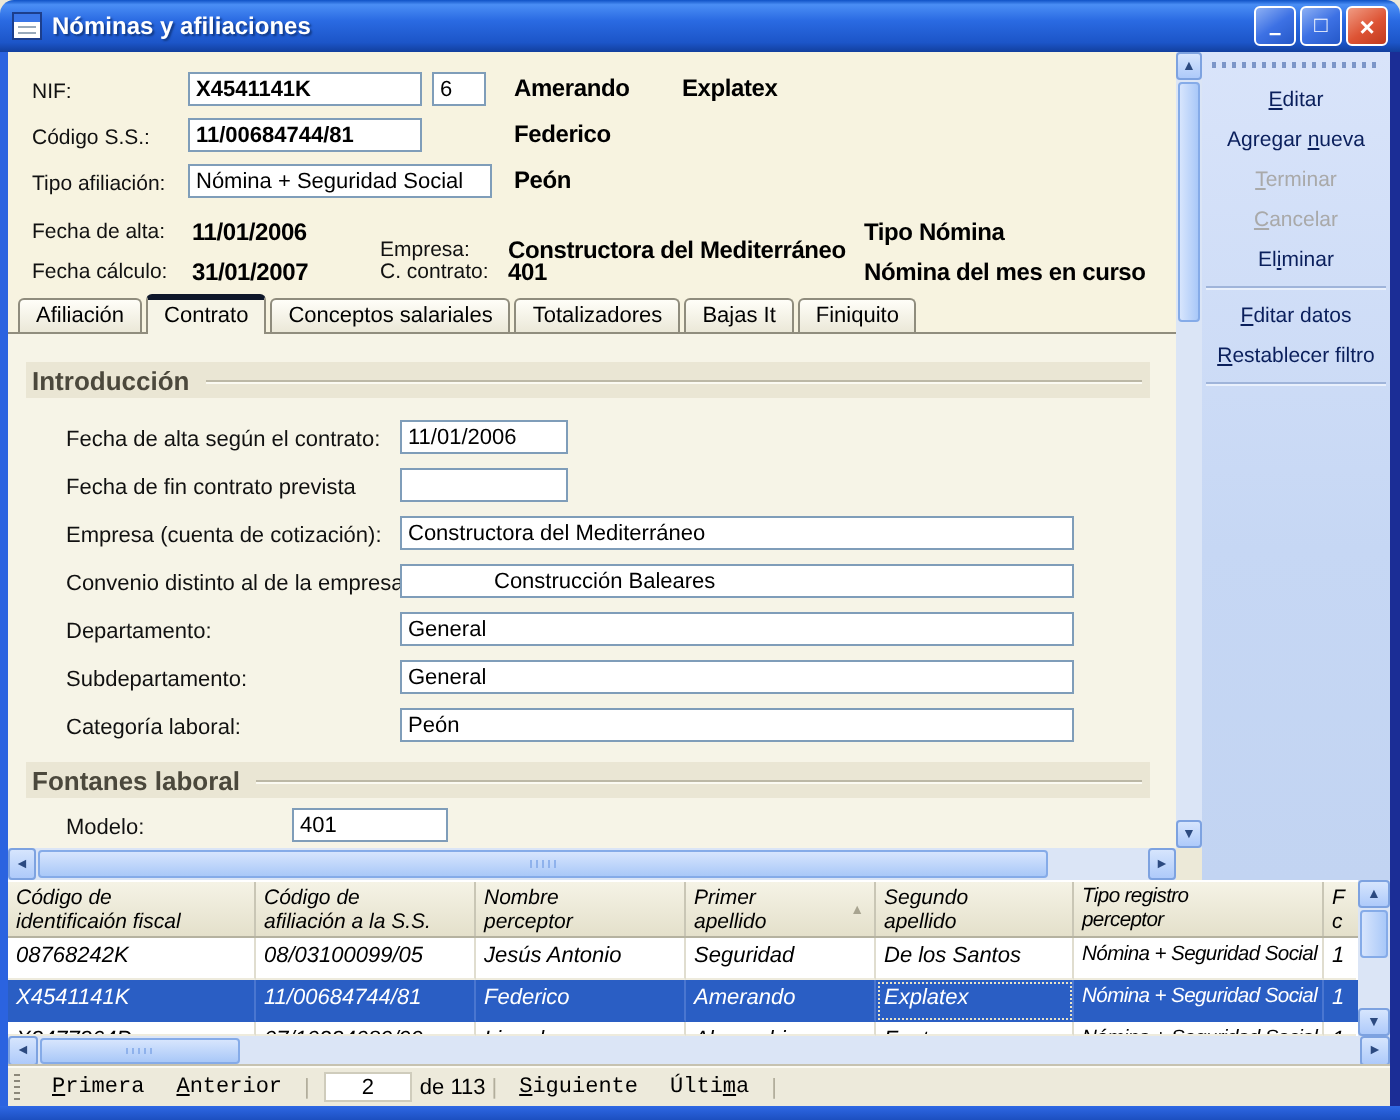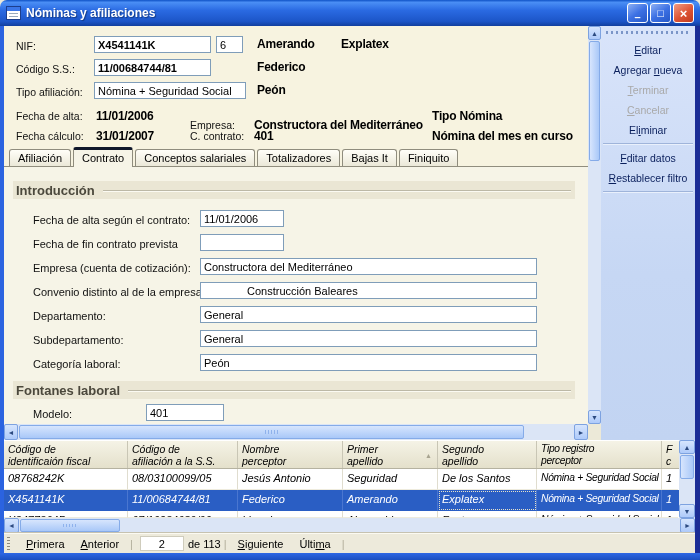--- a/index.html
+++ b/index.html
@@ -87,21 +87,21 @@
   .grid-row.clip { height:7px; overflow:hidden; }
   .sort-arrow { position:absolute; right:5px; top:9px; font-size:7px; color:#a8a490; }
   .grid-vscroll { position:absolute; left:675px; top:0; width:16px; height:78px; }
   .grid-hscroll { position:absolute; left:0; top:78px; width:691px; height:15px; }
 
   
   .navigator { position:absolute; left:4px; top:533px; width:691px; height:20px; background:#edeadb;
     border-top:1px solid #fbfaf2; box-shadow:0 -1px 0 #c6c2b0; display:flex; align-items:center; }
   .nav-grip { width:3px; height:14px; margin:0 8px 0 3px;
     background:repeating-linear-gradient(180deg,#8c887a 0 1px,transparent 1px 3px); }
-  .nav-link { background:none; border:none; font-family:Liberation Sans, sans-serif; font-size:11px; color:#000; padding:0 8px; white-space:nowrap; }
+  .nav-link { background:none; border:none; font-family:Liberation Mono, monospace; font-size:11px; color:#000; padding:0 8px; white-space:nowrap; }
   .nav-sep { color:#b2ae9c; padding:0 3px; }
   .nav-pos { width:44px; height:15px; background:#fff; border:1px solid #cfccbc; text-align:center; font-size:11px; line-height:14px; margin:0 4px; }
 </style>
 </head>
 <body>
 
 <div class="titlebar">
   <span class="app-icon"></span>
   <span class="title-text">Nóminas y afiliaciones</span>
   <span class="winbtns">

